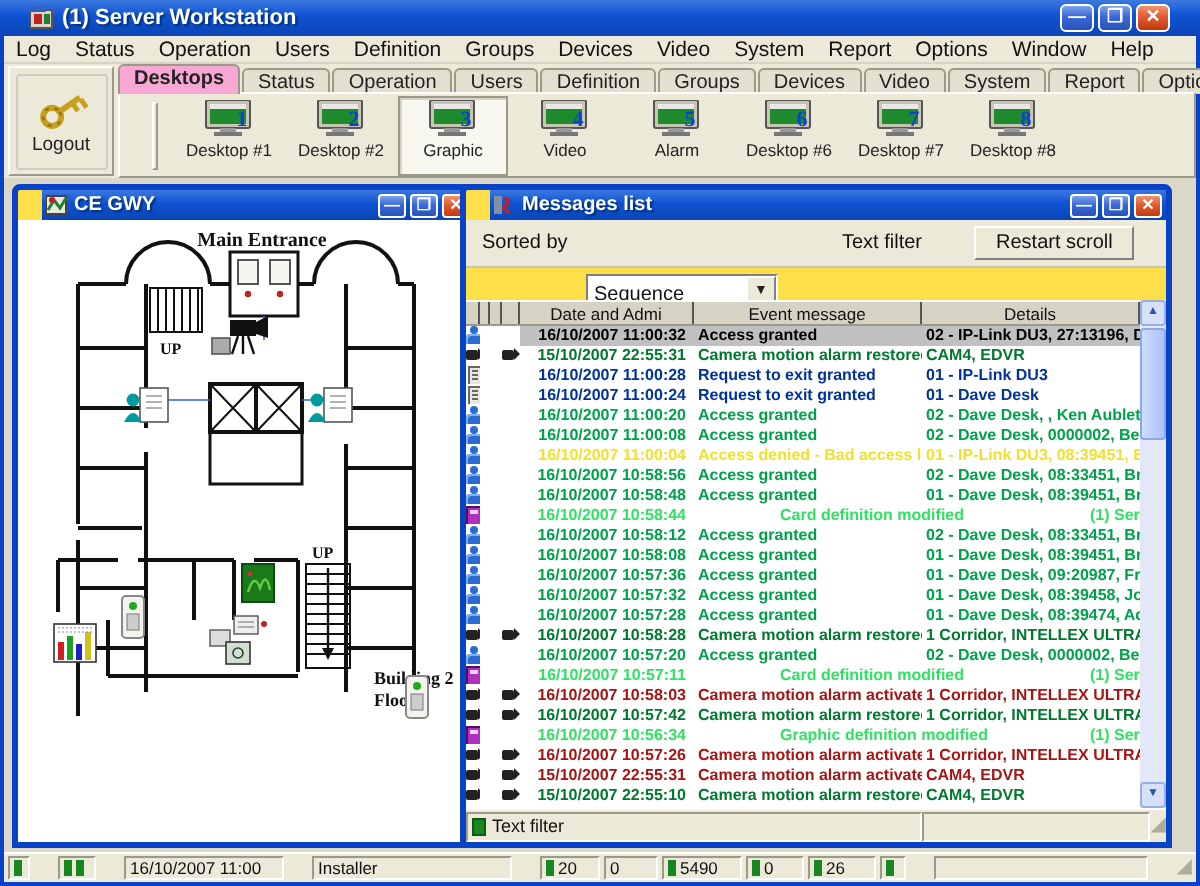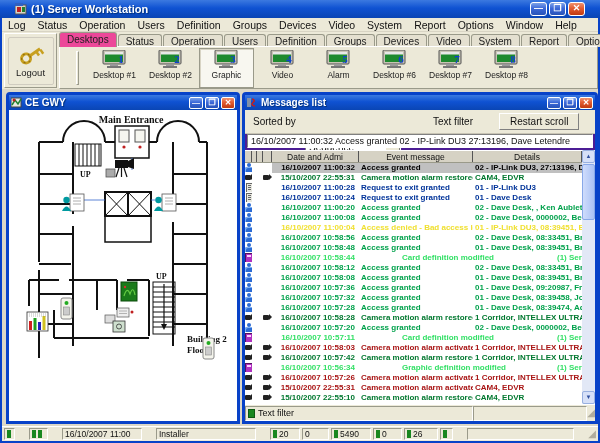--- a/index.html
+++ b/index.html
@@ -30,42 +30,42 @@
   
   .toolzone { position:absolute; left:0; top:32px; width:596px; height:57px; }
   .logout-panel { position:absolute; left:2px; top:1px; width:53px; height:55px;
     border:1px solid; border-color:#fff #9a9a8a #9a9a8a #fff; background:#ECE9D8;
     display:flex; align-items:center; justify-content:center; }
   .logout-btn { width:46px; height:48px; background:#ECE9D8; border:1px solid #d0ccc0; border-radius:2px;
     display:flex; flex-direction:column; align-items:center; justify-content:center; font-size:9.5px; color:#222; }
   .tabstrip { position:absolute; left:57px; top:0; height:15px; display:flex; align-items:flex-end; }
   .tab { font-size:10px; color:#222; padding:1px 7px 0 7px; height:13px; line-height:12px;
     border:1px solid #9a9a8a; border-bottom:none; border-radius:3px 3px 0 0; background:#e4e0d0; margin-right:1px; }
-  .tab.active { height:15px; background:#ec4899; font-weight:normal; position:relative; z-index:3; }
+  .tab.active { height:15px; background:#f9a8d4; font-weight:bold; position:relative; z-index:3; }
   .deskbar { position:absolute; left:57px; right:0; top:14px; bottom:0;
     border:1px solid; border-color:#fff #9a9a8a #9a9a8a #fff; background:#ECE9D8; display:flex;
     align-items:center; padding-left:16px; z-index:2; }
   .grab { width:3px; height:34px; border:1px solid; border-color:#fff #9a9a8a #9a9a8a #fff; margin-right:8px; }
   .desk-btn { width:55px; height:40px; background:transparent; border:1px solid transparent; display:flex;
     flex-direction:column; align-items:center; justify-content:flex-start; font-size:8.5px; color:#222; padding-top:1px; }
   .desk-btn.active { background:#f8f7f0; border:1px solid #9a9a8a; box-shadow:inset 1px 1px 0 #d8d4c4; }
   .desk-btn .dlabel { margin-top:0px; white-space:nowrap; }
 
   
   .mdi { position:absolute; left:0; top:89px; width:596px; height:337px; background:#DCD8C8; }
-  .cwin { position:absolute; border:3px solid #0842c8; border-radius:4px 4px 0 0; background:#4c1d95; }
+  .cwin { position:absolute; border:3px solid #0842c8; border-radius:4px 4px 0 0; background:#fde047;padding-left:12px; }
   .ctitle { height:15px; background:linear-gradient(180deg,#3b79e0 0%,#0f52d2 45%,#0a45b4 100%);
     display:flex; align-items:center; padding:0 2px; }
   .ctitle .ticon { width:11px; height:11px; margin-right:3px; flex:none; }
   .ctitle .ttext { color:#fff; font-weight:bold; font-size:10px; flex:1; white-space:nowrap; text-shadow:1px 1px 1px #00307a; }
 
   .map-win { left:4px; top:3px; width:234px; height:332px; }
   .map-canvas { position:absolute; left:0; top:15px; right:0; bottom:0; background:#fff; overflow:hidden; }
 
-  .msg-win { left:240px; top:3px; width:356px; height:332px; }
+  .msg-win { left:228px; top:3px; width:356px; height:332px; }
   .msg-controls { position:absolute; left:0; top:15px; right:0; height:24px; background:#ECE9D8;
     border-bottom:1px solid #c8c4b4; display:flex; align-items:center; font-size:10px; color:#111; }
   .lbl-sortedby { margin-left:8px; width:52px; }
   .combo { width:96px; height:17px; background:#fff; border:1px solid; border-color:#808080 #fff #fff #808080;
     display:flex; align-items:flex-end; font-size:10px;margin-top:47px; }
   .combo .cval { flex:1; padding-left:3px; white-space:nowrap; overflow:hidden; }
   .combo .carrow { width:15px; height:15px; background:#ECE9D8; border:1px solid; border-color:#fff #808080 #808080 #fff;
     font-size:7px; text-align:center; line-height:14px; color:#222; }
   .flatbtn { margin-left:24px; padding:2px 8px; font-size:10px; color:#111; }
   .raisedbtn { margin-left:18px; padding:2px 10px; font-size:10px; color:#111; background:#ECE9D8;
@@ -427,21 +427,20 @@
       </div>
       <div class="msg-controls">
         <span class="lbl-sortedby">Sorted by</span>
         <span class="combo">
           <span class="cval">Sequence</span>
           <span class="carrow">▼</span>
         </span>
         <span class="flatbtn">Text filter</span>
         <span class="raisedbtn">Restart scroll</span>
       </div>
-      <div class="msg-info">16/10/2007 11:00:32  Access granted  02 - IP-Link DU3  27:13196, Dave Letendre</div>
       <div class="grid-head">
         <span class="gc1"></span>
         <span class="gc2"></span>
         <span class="gc3"></span>
         <span class="gc4"></span>
         <span class="gdate">Date and Admi</span>
         <span class="gevent">Event message</span>
         <span class="gdetails">Details</span>
       </div>
       <div class="grid-body" id="gridbody">

